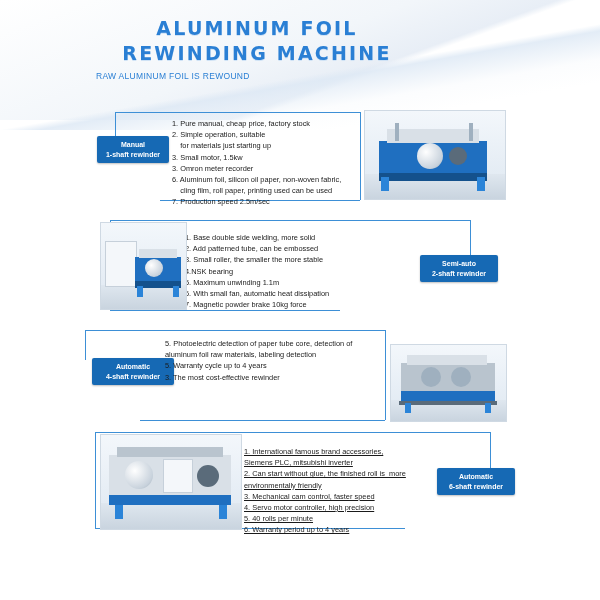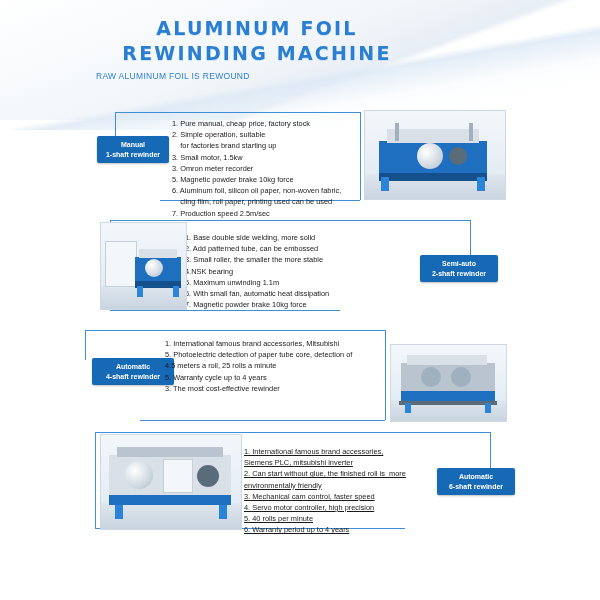--- a/index.html
+++ b/index.html
@@ -152,24 +152,23 @@
   <div class="line vline" style="left:115px; top:112px; height:24px;"></div>
 
   <div class="tag" style="left:97px; top:136px; width:62px;">
     <span class="t2">Manual</span>
     <span class="t2">1-shaft rewinder</span>
   </div>
 
   <div class="specs" style="left:172px; top:118px; width:200px;">
     <div>1. Pure manual, cheap price, factory stock</div>
     <div>2. Simple operation, suitable</div>
-    <div>    for factories brand starting up</div>
+    <div>    for materials just starting up</div>
     <div>3. Small motor, 1.5kw</div>
     <div>3. Omron meter recorder</div>
-    <div>5. Magnetic powder brake 10kg force</div>
     <div>6. Aluminum foil, silicon oil paper, non-woven fabric,</div>
     <div>    cling film, roll paper, printing used can be used</div>
     <div>7. Production speed 2.5m/sec</div>
   </div>
 
   <div class="photo" style="left:364px; top:110px; width:140px; height:88px;">
     <div class="wall"></div>
     <div class="floor"></div>
     <div class="mach blue" style="left:14px; top:30px; width:108px; height:34px;"></div>
     <div class="mach dblue" style="left:14px; top:62px; width:108px; height:8px;"></div>
@@ -218,23 +217,22 @@
   <div class="line vline" style="left:385px; top:330px; height:90px;"></div>
   <div class="line vline" style="left:85px; top:330px; height:30px;"></div>
   <div class="line hline" style="left:140px; top:420px; width:245px;"></div>
 
   <div class="tag" style="left:92px; top:358px; width:72px;">
     <span class="t2">Automatic</span>
     <span class="t2">4-shaft rewinder</span>
   </div>
 
   <div class="specs" style="left:165px; top:338px; width:235px;">
-    <div>1. International famous brand accessories, Mitsubishi</div>
     <div>5. Photoelectric detection of paper tube core, detection of</div>
-    <div>4.5 meters a roll, 25 rolls a minute</div>
+    <div>aluminum foil raw materials, labeling detection</div>
     <div>5. Warranty cycle up to 4 years</div>
     <div>3. The most cost-effective rewinder</div>
   </div>
 
   <div class="photo" style="left:390px; top:344px; width:115px; height:76px;">
     <div class="wall"></div>
     <div class="floor"></div>
     <div class="mach grey" style="left:10px; top:18px; width:94px; height:30px;"></div>
     <div class="mach blue" style="left:10px; top:46px; width:94px; height:10px;"></div>
     <div class="mach lgrey" style="left:16px; top:10px; width:80px; height:10px;"></div>

